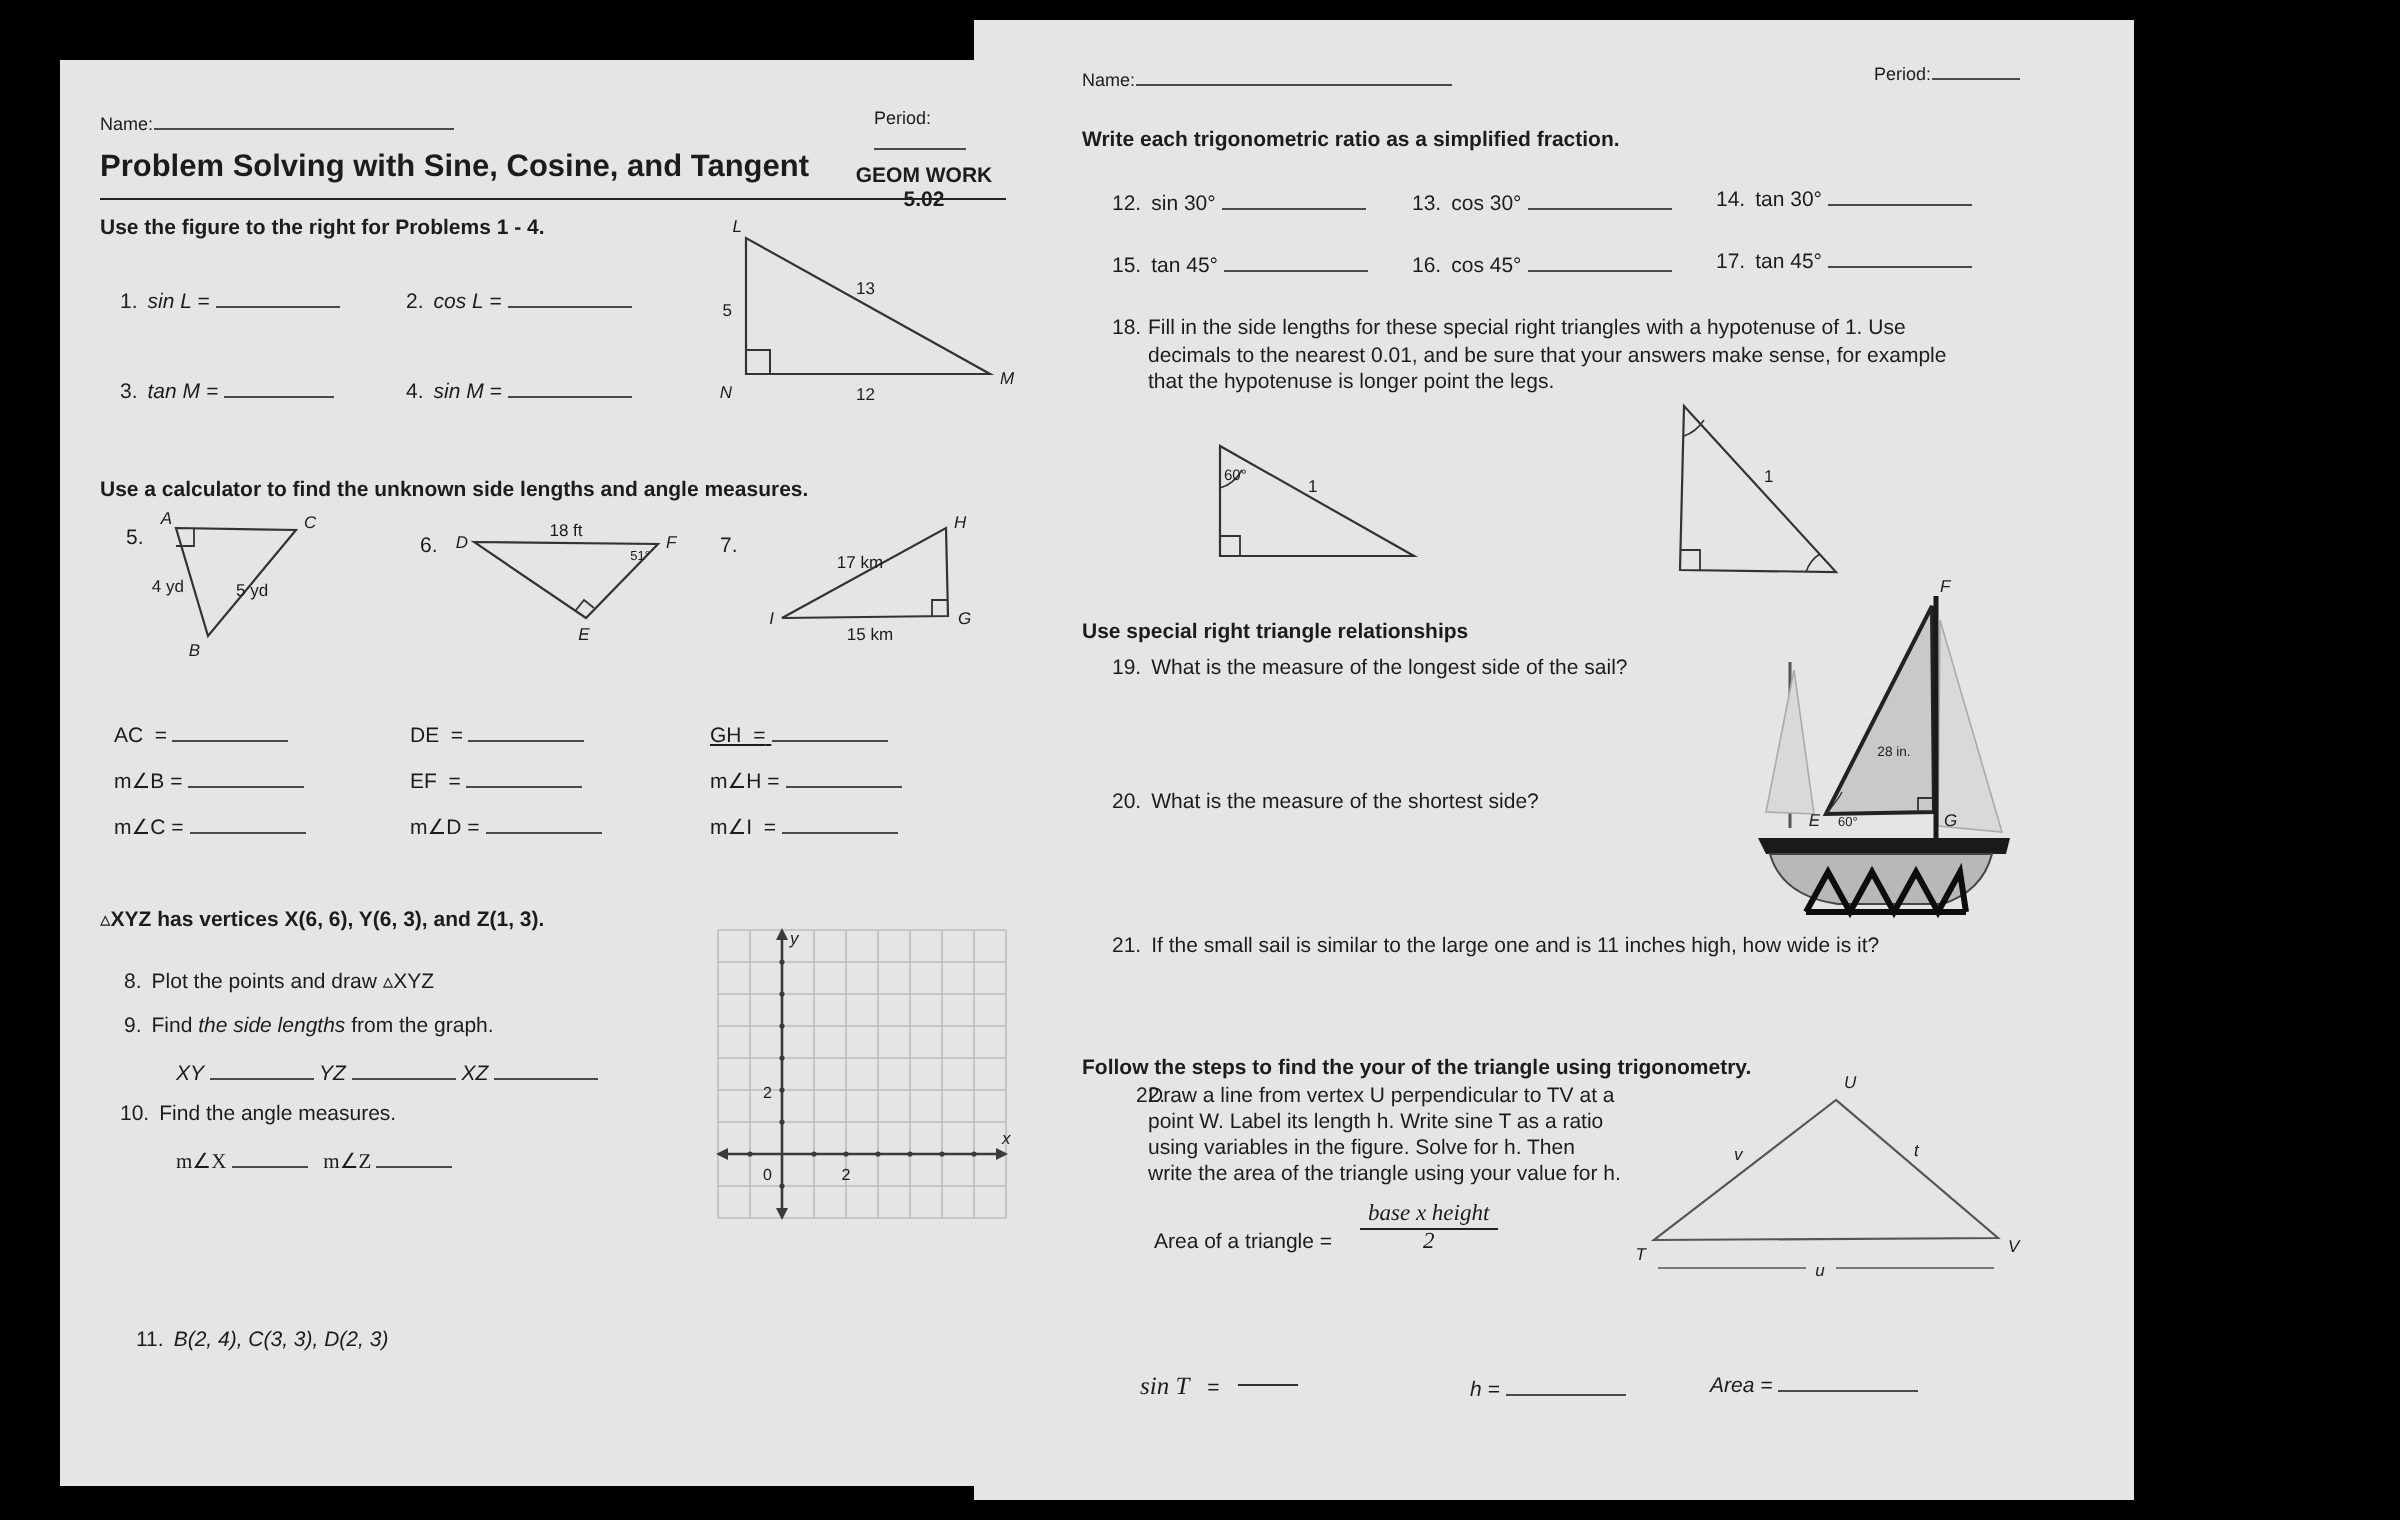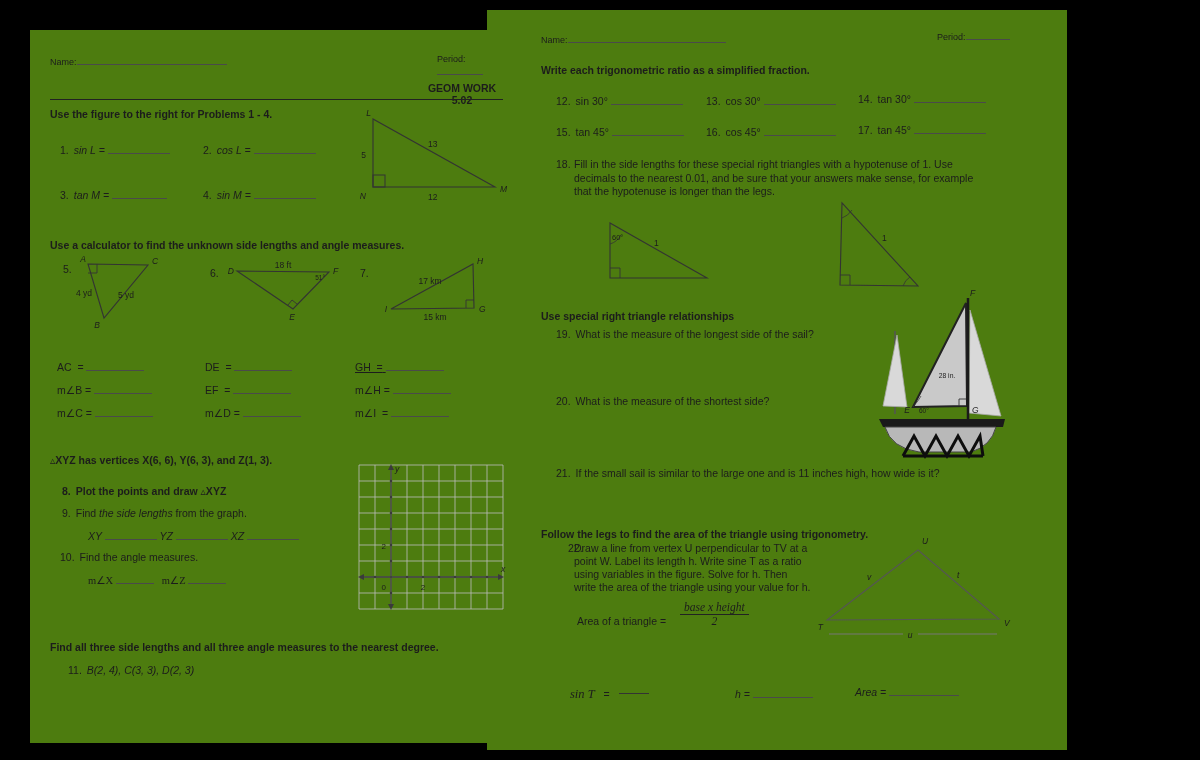--- a/index.html
+++ b/index.html
@@ -1,19 +1,19 @@
 <!DOCTYPE html>
 <html><head>
 <meta charset="utf-8">
 <style>
   html,body{margin:0;padding:0;}
   body{width:1200px;height:760px;background:#000;position:relative;overflow:hidden;
        font-family:"Liberation Sans","DejaVu Sans",sans-serif;color:#1c1c1c;}
   .abs{position:absolute;}
-  .page{position:absolute;background:#4d7c0f;}
+  .page{position:absolute;background:#e5e5e5;}
   #left-page{left:30px;top:30px;width:477px;height:713px;z-index:2;}
   #right-page{left:487px;top:10px;width:580px;height:740px;z-index:1;}
   .txt{font-size:10.5px;line-height:1.2;}
   .sm{font-size:9px;}
   .b{font-weight:bold;}
   .it{font-style:italic;}
   .serif{font-family:"Liberation Serif","DejaVu Serif",serif;font-style:italic;}
   .blank{display:inline-block;border-bottom:1px solid #4a4a4a;height:10px;vertical-align:baseline;}
   .num{display:inline-block;margin-right:5px;}
   .pre{white-space:pre;}
@@ -29,20 +29,21 @@
 
 <div id="left-page" class="page">
 
   <div class="abs sm" style="left:20px;top:24px;">
     <span>Name:</span><span class="blank" style="width:150px;"></span>
   </div>
   <div class="abs sm" style="left:407px;top:24px;">
     <span>Period:</span><span class="blank" style="width:46px;"></span>
   </div>
 
+  <div class="abs b" style="left:20px;top:45px;font-size:15.5px;">Problem Solving with Sine, Cosine, and Tangent</div>
   <div class="abs b" style="left:387px;top:52px;font-size:10.5px;text-align:center;">GEOM WORK 5.02</div>
   <div class="abs rule" style="left:20px;top:69px;width:453px;"></div>
 
   <div class="abs b txt" style="left:20px;top:78px;">Use the figure to the right for Problems 1 - 4.</div>
 
   <div class="abs txt" style="left:30px;top:113px;">
     <span class="num">1.</span><span class="it">sin L =</span> <span class="blank" style="width:62px;"></span>
   </div>
   <div class="abs txt" style="left:173px;top:113px;">
     <span class="num">2.</span><span class="it">cos L =</span> <span class="blank" style="width:62px;"></span>
@@ -104,21 +105,21 @@
   <div class="abs txt pre" style="left:27px;top:353px;"><span>m∠B =</span> <span class="blank" style="width:58px;"></span></div>
   <div class="abs txt pre" style="left:27px;top:376px;"><span>m∠C =</span> <span class="blank" style="width:58px;"></span></div>
   <div class="abs txt pre" style="left:175px;top:330px;"><span>DE  =</span> <span class="blank" style="width:58px;"></span></div>
   <div class="abs txt pre" style="left:175px;top:353px;"><span>EF  =</span> <span class="blank" style="width:58px;"></span></div>
   <div class="abs txt pre" style="left:175px;top:376px;"><span>m∠D =</span> <span class="blank" style="width:58px;"></span></div>
   <div class="abs txt pre" style="left:325px;top:330px;text-decoration:underline;"><span>GH  =</span> <span class="blank" style="width:58px;"></span></div>
   <div class="abs txt pre" style="left:325px;top:353px;"><span>m∠H =</span> <span class="blank" style="width:58px;"></span></div>
   <div class="abs txt pre" style="left:325px;top:376px;"><span>m∠I  =</span> <span class="blank" style="width:58px;"></span></div>
 
   <div class="abs b txt" style="left:20px;top:424px;">▵XYZ has vertices X(6, 6), Y(6, 3), and Z(1, 3).</div>
-  <div class="abs txt" style="left:32px;top:455px;font-weight:bold;">
+  <div class="abs txt" style="left:32px;top:455px;">
     <span class="num">8.</span><span>Plot the points and draw ▵XYZ</span>
   </div>
   <div class="abs txt" style="left:32px;top:477px;">
     <span class="num">9.</span><span>Find </span><span class="it">the side lengths</span><span> from the graph.</span>
   </div>
   <div class="abs txt it" style="left:58px;top:499px;">
     <span>XY</span> <span class="blank" style="width:52px;"></span>
     <span>YZ</span> <span class="blank" style="width:52px;"></span>
     <span>XZ</span> <span class="blank" style="width:52px;"></span>
   </div>
@@ -159,21 +160,20 @@
         <circle cx="115" cy="115" r="1.3"></circle>
         <circle cx="131" cy="115" r="1.3"></circle>
     </g>
     <text x="39" y="10" class="vlab">y</text>
     <text x="145" y="110" class="vlab">x</text>
     <text x="30" y="87" text-anchor="end" style="font-size:8px;">2</text>
     <text x="30" y="128" text-anchor="end" style="font-size:8px;">0</text>
     <text x="67" y="128" text-anchor="middle" style="font-size:8px;">2</text>
   </svg>
 
-  <div class="abs b txt" style="left:20px;top:611px;">Find all three side lengths and all three angle measures to the nearest degree.</div>
   <div class="abs txt" style="left:38px;top:634px;">
     <span class="num">11.</span><span class="it">B(2, 4), C(3, 3), D(2, 3)</span>
   </div>
 </div>
 
 <div id="right-page" class="page">
 
   <div class="abs sm" style="left:54px;top:22px;">
     <span>Name:</span><span class="blank" style="width:158px;"></span>
   </div>
@@ -187,21 +187,21 @@
   <div class="abs txt" style="left:219px;top:84px;"><span class="num">13.</span><span>cos 30°</span> <span class="blank" style="width:72px;"></span></div>
   <div class="abs txt" style="left:371px;top:82px;"><span class="num">14.</span><span>tan 30°</span> <span class="blank" style="width:72px;"></span></div>
   <div class="abs txt" style="left:69px;top:115px;"><span class="num">15.</span><span>tan 45°</span> <span class="blank" style="width:72px;"></span></div>
   <div class="abs txt" style="left:219px;top:115px;"><span class="num">16.</span><span>cos 45°</span> <span class="blank" style="width:72px;"></span></div>
   <div class="abs txt" style="left:371px;top:113px;"><span class="num">17.</span><span>tan 45°</span> <span class="blank" style="width:72px;"></span></div>
 
   <div class="abs txt" style="left:69px;top:148px;">18.</div>
   <div class="abs txt" style="left:87px;top:148px;line-height:13.5px;">
     <div>Fill in the side lengths for these special right triangles with a hypotenuse of 1. Use</div>
     <div>decimals to the nearest 0.01, and be sure that your answers make sense, for example</div>
-    <div>that the hypotenuse is longer than the legs.</div>
+    <div>that the hypotenuse is longer point the legs.</div>
   </div>
 
   <svg style="left:113px;top:196px;" width="118" height="84">
     <polygon points="10,17 10,72 107,72" fill="none" stroke="#333" stroke-width="1.1"></polygon>
     <path d="M10,62 L20,62 L20,72" fill="none" stroke="#333" stroke-width="0.9"></path>
     <path d="M10,38 Q17,36 21,29" fill="none" stroke="#333" stroke-width="0.8"></path>
     <text x="12" y="34" style="font-size:7.5px;">60°</text>
     <text x="54" y="40" class="mlab">1</text>
   </svg>
 
@@ -239,21 +239,21 @@
     <g stroke="#0d0d0d" stroke-width="3" fill="none">
       <path d="M26,170 L106,170"></path>
       <path d="M26,170 L37,150 L48,170 L59,150 L70,170 L81,150 L92,170 L103,150 L106,170"></path>
     </g>
   </svg>
 
   <div class="abs txt" style="left:69px;top:457px;">
     <span class="num">21.</span><span>If the small sail is similar to the large one and is 11 inches high, how wide is it?</span>
   </div>
 
-  <div class="abs b txt" style="left:54px;top:518px;">Follow the legs to find the area of the triangle using trigonometry.</div>
+  <div class="abs b txt" style="left:54px;top:518px;">Follow the steps to find the your of the triangle using trigonometry.</div>
   <div class="abs txt" style="left:69px;top:532px;margin-left:12px;">22.</div>
   <div class="abs txt" style="left:87px;top:532px;line-height:13px;">
     <div>Draw a line from vertex U perpendicular to TV at a</div>
     <div>point W. Label its length h. Write sine T as a ratio</div>
     <div>using variables in the figure. Solve for h. Then</div>
     <div>write the area of the triangle using your value for h.</div>
   </div>
 
   <div class="abs txt" style="left:90px;top:605px;">Area of a triangle =</div>
   <div class="abs frac" style="left:193px;top:591px;">

